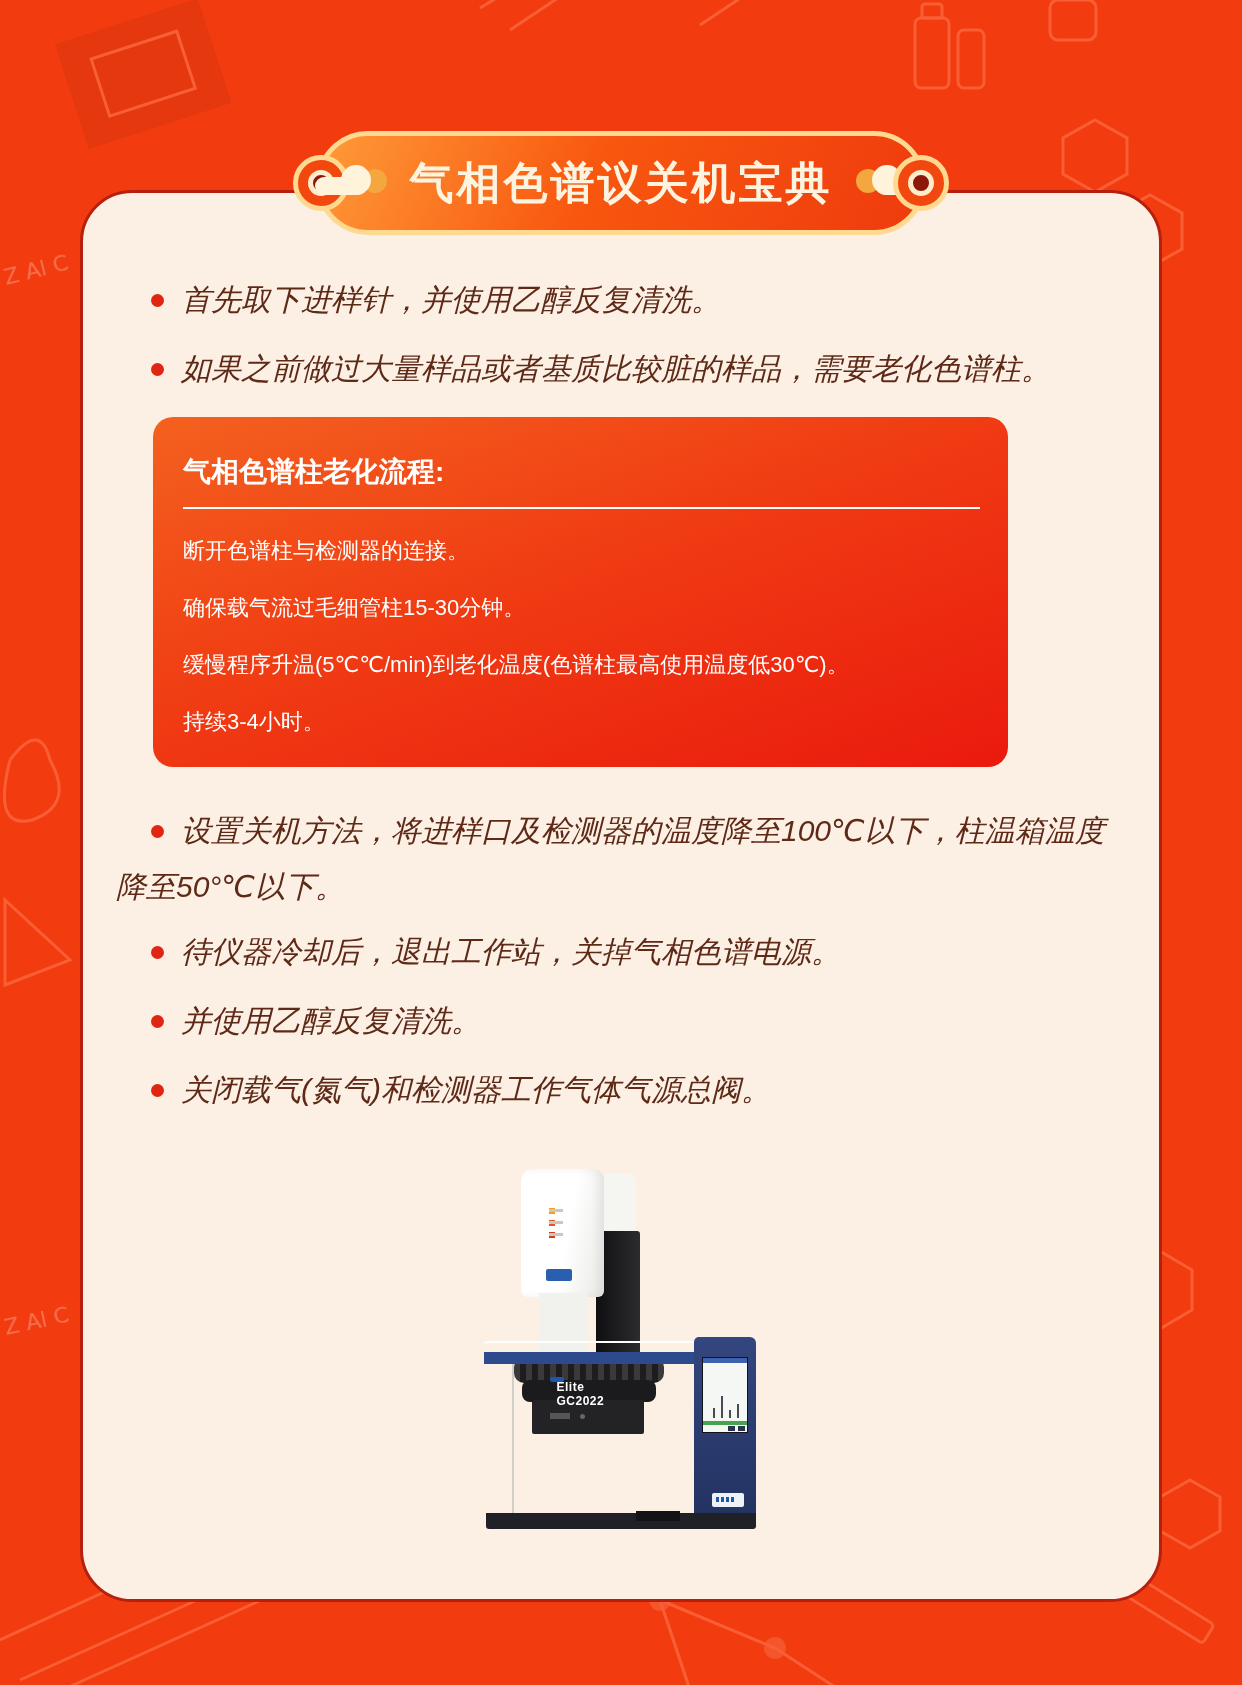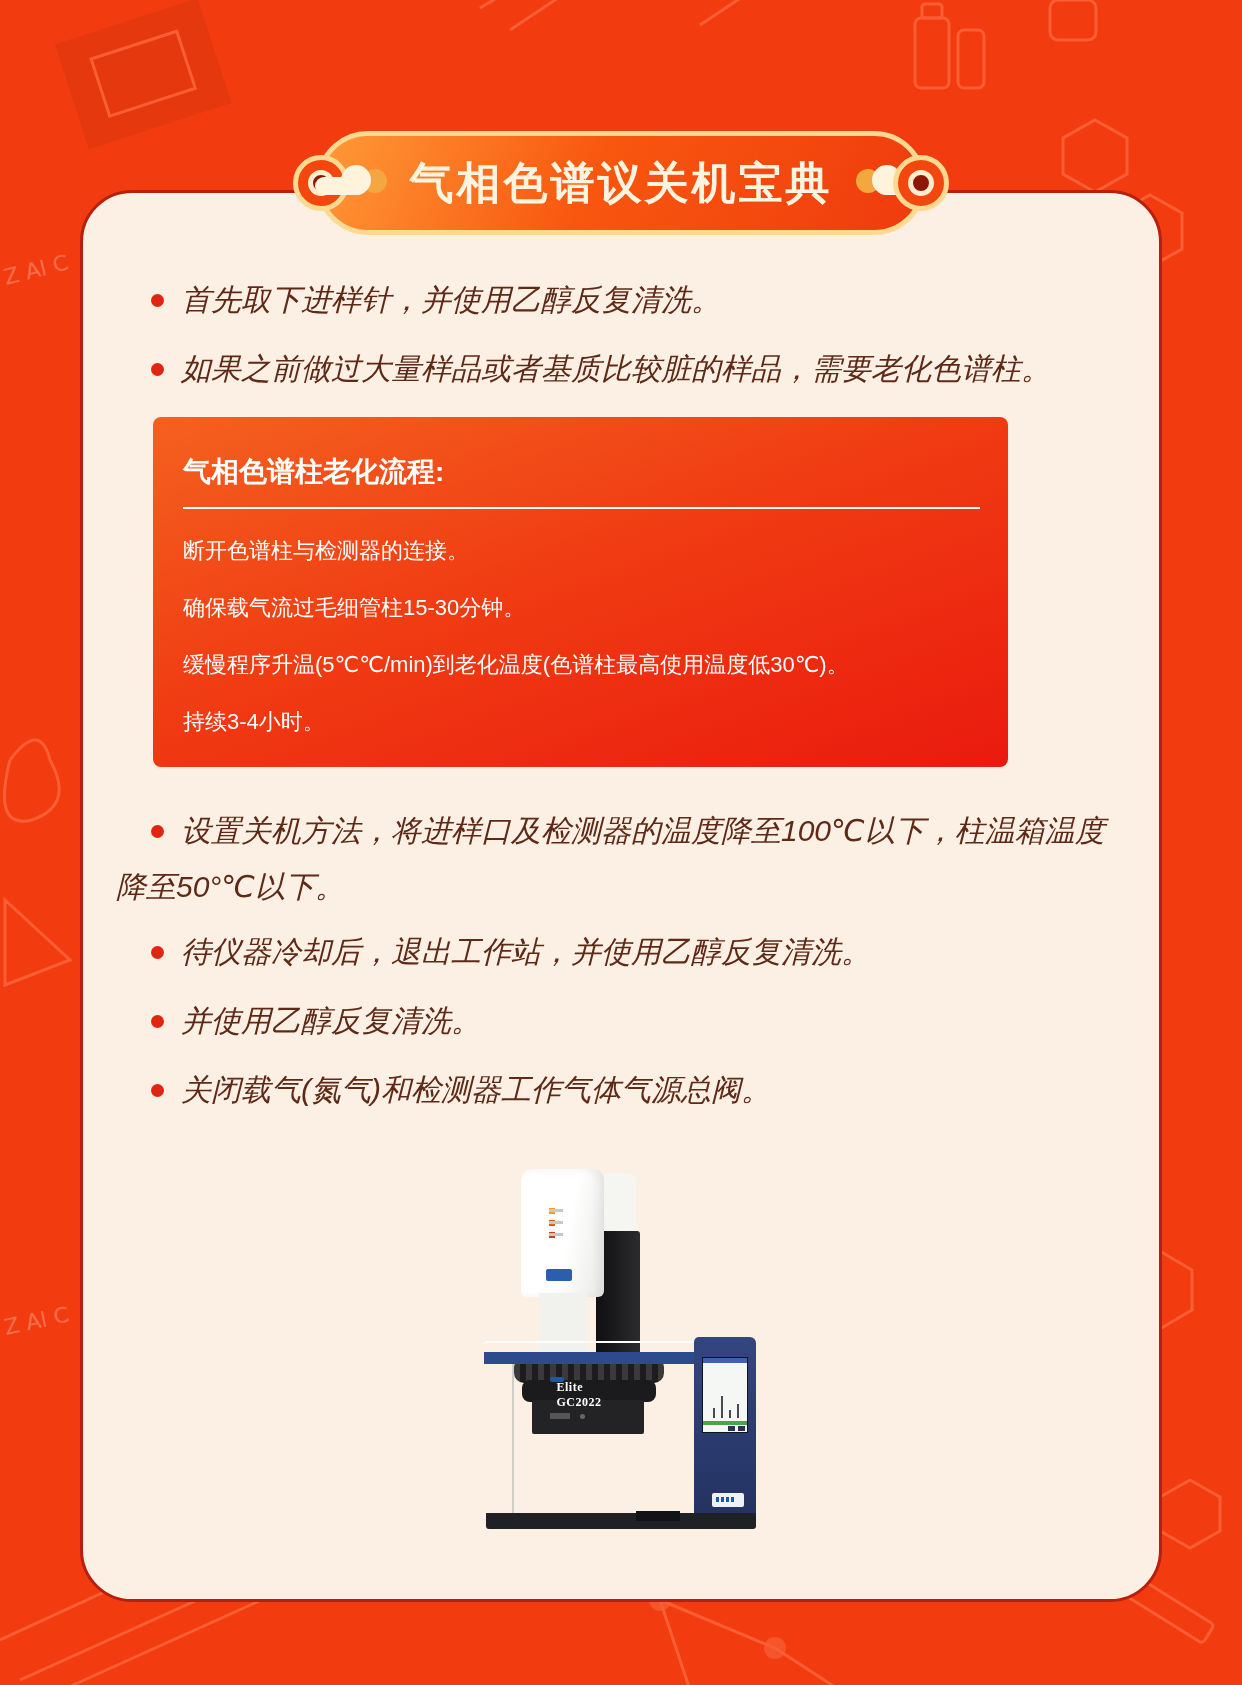--- a/index.html
+++ b/index.html
@@ -54,30 +54,30 @@
     color:#5e2a17;font-size:30px;
   }
   .bullet-p{margin:0 0 27px 0;line-height:42px;font-style:italic;}
   .bullet-p .dot{
     display:inline-block;width:13px;height:13px;border-radius:50%;
     background:#e02612;margin:0 17px 4px 35px;vertical-align:middle;
   }
   .bullet-p.wrap2{line-height:56px;margin-bottom:16px;}
   
   .aging-box{
-    margin:20px 115px 36px 37px;border-radius:8px;
+    margin:20px 115px 36px 37px;border-radius:20px;
     background:linear-gradient(160deg,#f4611f 0%,#f03c13 45%,#ea1a0e 100%);
     color:#ffffff;padding:36px 28px 30px 30px;
   }
   .aging-title{font-size:28px;font-weight:bold;margin:0;}
   .aging-rule{border:none;border-top:2px solid #ffffff;margin:16px 0 4px 0;}
   .aging-step{font-size:22px;line-height:30px;margin:27px 0 0 0;}
   
   .gc{position:relative;width:272px;height:382px;margin:50px auto 0 auto;}
-  .gc *{position:absolute;box-sizing:border-box;font-family:Liberation Serif, serif;}
+  .gc *{position:absolute;box-sizing:border-box;}
   .gc .col2{left:118px;top:12px;width:34px;height:112px;background:#f5f5f2;border-radius:8px;}
   .gc .tower{left:37px;top:8px;width:83px;height:128px;border-radius:12px 10px 6px 6px;
     background:linear-gradient(100deg,#ffffff 55%,#e9e9e6 100%);box-shadow:inset -6px 0 8px rgba(0,0,0,.06);}
   .gc .led{left:65px;width:24px;height:7px;display:flex;gap:3px;align-items:center;}
   .gc .led i{display:block;width:6px;height:6px;}
   .gc .led b{display:block;width:14px;height:3px;background:#c9c9c2;}
   .gc .badge{left:62px;top:108px;width:26px;height:12px;background:#2a5fb0;border-radius:2px;}
   .gc .stem{left:55px;top:132px;width:48px;height:72px;background:#f1f1ee;}
   .gc .arm{left:112px;top:70px;width:44px;height:170px;background:linear-gradient(90deg,#0f0f11,#2c2c2f);border-radius:3px;}
   .gc .ring1{left:30px;top:196px;width:150px;height:26px;border-radius:10px;background:
@@ -172,21 +172,21 @@
       <p class="aging-title">气相色谱柱老化流程:</p>
       <hr class="aging-rule">
       <p class="aging-step">断开色谱柱与检测器的连接。</p>
       <p class="aging-step">确保载气流过毛细管柱15-30分钟。</p>
       <p class="aging-step">缓慢程序升温(5℃℃/min)到老化温度(色谱柱最高使用温度低30℃)。</p>
       <p class="aging-step">持续3-4小时。</p>
     </div>
 
     <p class="bullet-p wrap2"><span class="dot"></span><span>设置关机方法，将进样口及检测器的温度降至100℃以下，柱温箱温度降至50°℃以下。</span></p>
 
-    <p class="bullet-p"><span class="dot"></span><span>待仪器冷却后，退出工作站，并使用乙醇反复清洗。</span></p>
+    <p class="bullet-p"><span class="dot"></span><span>待仪器冷却后，退出工作站，关掉气相色谱电源。</span></p>
 
     <p class="bullet-p"><span class="dot"></span><span>并使用乙醇反复清洗。</span></p>
 
     <p class="bullet-p"><span class="dot"></span><span>关闭载气(氮气)和检测器工作气体气源总阀。</span></p>
 
     <div class="gc">
       <div class="col2"></div>
       <div class="arm"></div>
       <div class="tower"></div>
       <div class="led" style="top:46px">

